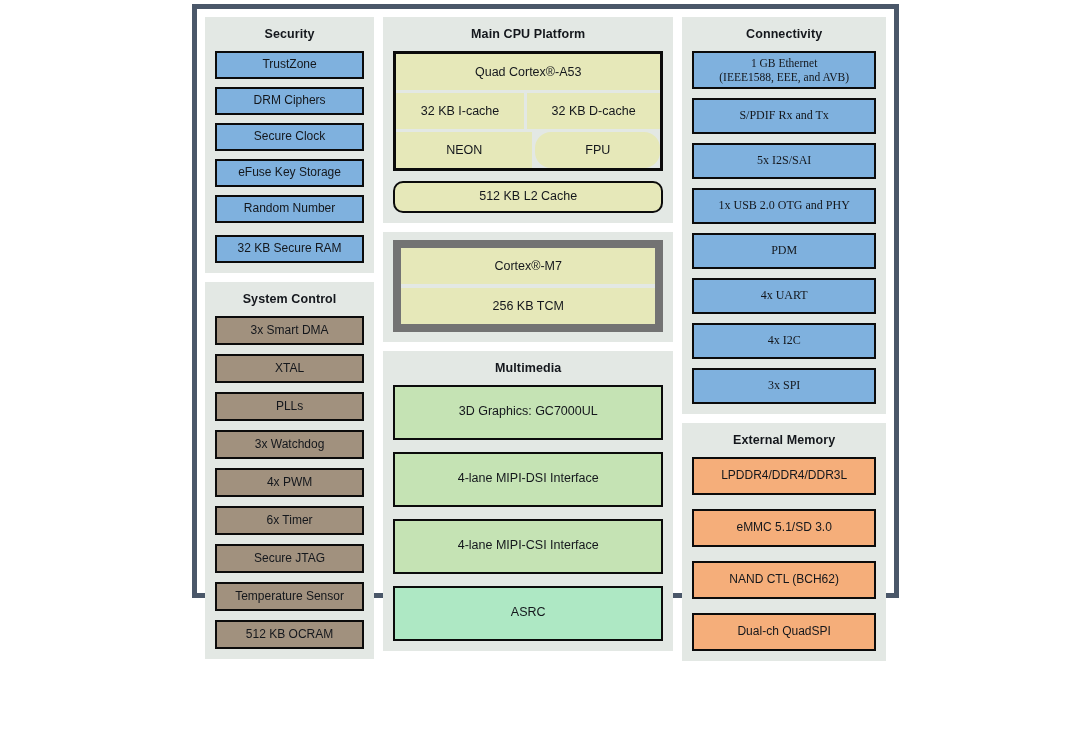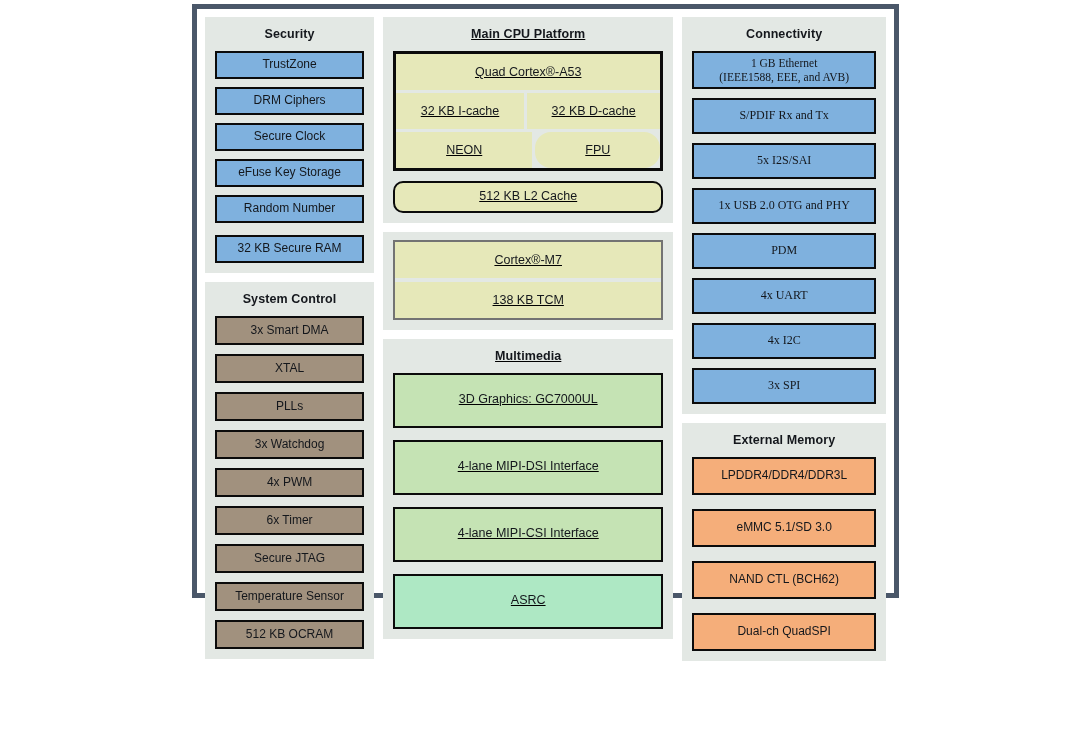--- a/index.html
+++ b/index.html
@@ -29,21 +29,21 @@
     flex-direction: row;
     gap: 9px;
   }
 
   .column {
     display: flex;
     flex-direction: column;
     gap: 9px;
   }
   .col-left   { width: 176px; }
-  .col-mid    { width: 302px; text-decoration: underline; }
+  .col-mid    { width: 302px; }
   .col-right  { width: 212px; }
 
   
   .panel {
     background: #e3e8e4;
     padding: 8px 10px 10px 10px;
     display: flex;
     flex-direction: column;
   }
   .panel-title {
@@ -110,21 +110,21 @@
   .cell-fpu    { flex: 0 0 29%; border-radius: 16px; }
 
   .l2-cache {
     height: 32px;
     margin-top: 10px;
     font-size: 12.5px;
   }
 
   
   .lp-box {
-    border: 2px solid #737373;
+    border: 8px solid #737373;
     background: #e3e8e4;
     display: flex;
     flex-direction: column;
     gap: 4px;
     text-align: center;
   }
   .lp-box .cpu-cell { height: 36px; }
 
   
   .mm-list { display: flex; flex-direction: column; gap: 12px; }
@@ -240,21 +240,21 @@
           <span>512 KB L2 Cache</span>
         </div>
       </div>
 
       <div class="panel">
         <div class="lp-box">
           <div class="cpu-cell">
             <span>Cortex®-M7</span>
           </div>
           <div class="cpu-cell">
-            <span>138 KB TCM</span>
+            <span>256 KB TCM</span>
           </div>
         </div>
       </div>
 
       <div class="panel grow">
         <div class="panel-title">Multimedia</div>
         <div class="mm-list">
           <div class="block green">
             <span>3D Graphics: GC7000UL</span>
           </div>

